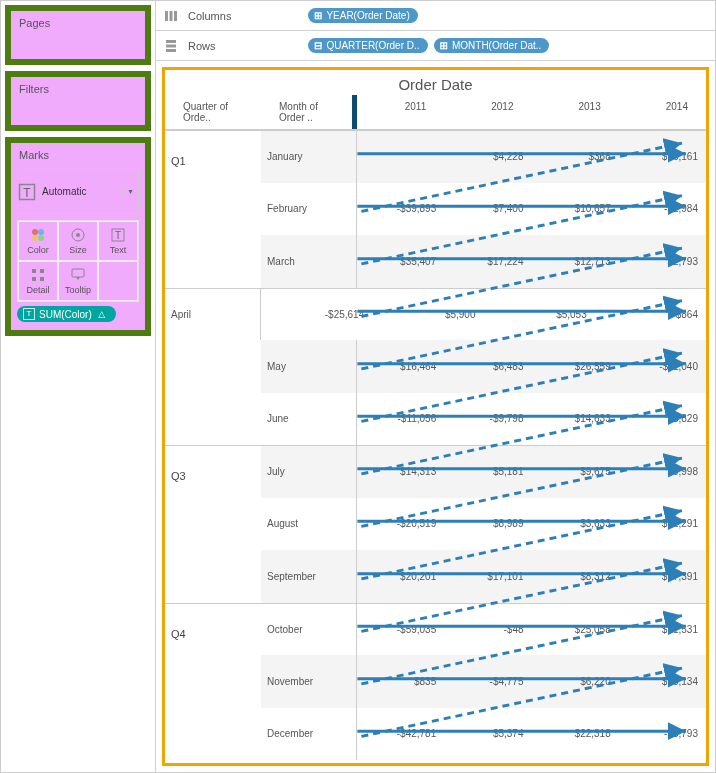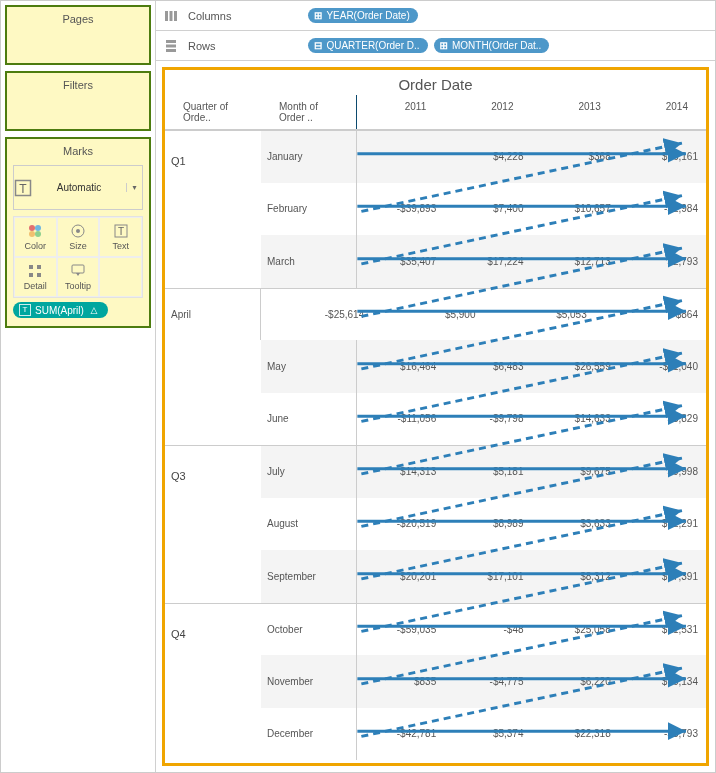--- a/index.html
+++ b/index.html
@@ -16,23 +16,22 @@
   
   .sidebar {
     width: 155px;
     display: flex;
     flex-direction: column;
     gap: 6px;
     padding: 4px;
     border-right: 1px solid #d0d0d0;
   }
   .panel {
-    border: 2px solid #4d7c0f;
-    background: #fef9c3;
-    text-align: center;
+    border: 6px solid #4d7c0f;
+    background: #f0abfc;
   }
   .panel-title {
     padding: 6px 8px;
     font-size: 11px;
     color: #555;
   }
   .panel.pages { height: 60px; }
   .panel.filters { height: 60px; }
   .panel.marks { flex: 0 0 auto; }
   .marks-type-row {
@@ -140,21 +139,21 @@
   .viz-header {
     display: flex;
     font-size: 10px;
     color: #555;
     border-bottom: 1px solid #ccc;
   }
   .hcell {
     padding: 6px 18px;
   }
   .col-quarter { width: 96px; border-right: 0px solid #eee; }
-  .col-month { width: 96px; border-right: 1px solid #0c4a6e; }
+  .col-month { width: 96px; border-right: 5px solid #0c4a6e; }
   .col-year { flex:1; text-align: right; }
   .viz-body {
     position: relative;
   }
   .row {
     display: flex;
     align-items: center;
     height: 52.5px;
     font-size: 10px;
     color: #555;
@@ -260,21 +259,21 @@
               <path d="M6 10 L8 13 L10 10 Z" fill="#888"></path>
             </svg>
           <span>Tooltip</span>
         </div>
         <div class="marks-cell"></div>
       </div>
 
       <div class="pill-row">
         <span class="pill green">
           <span class="pill-t-box">T</span>
-          <span>SUM(April)</span>
+          <span>SUM(Color)</span>
           <span class="pill-icon">△</span>
         </span>
       </div>
     </div>
   </div>
 
   <div class="main">
 
     <div class="shelf">
       <span class="shelf-icon">

